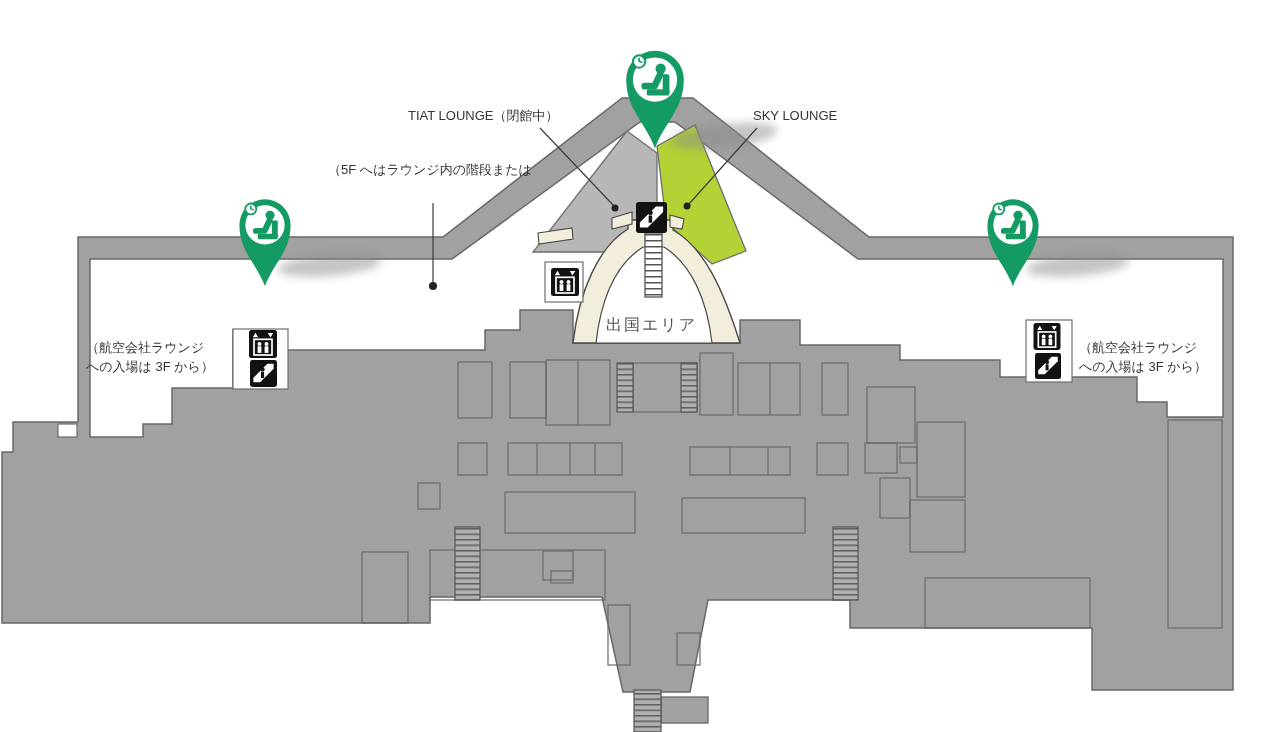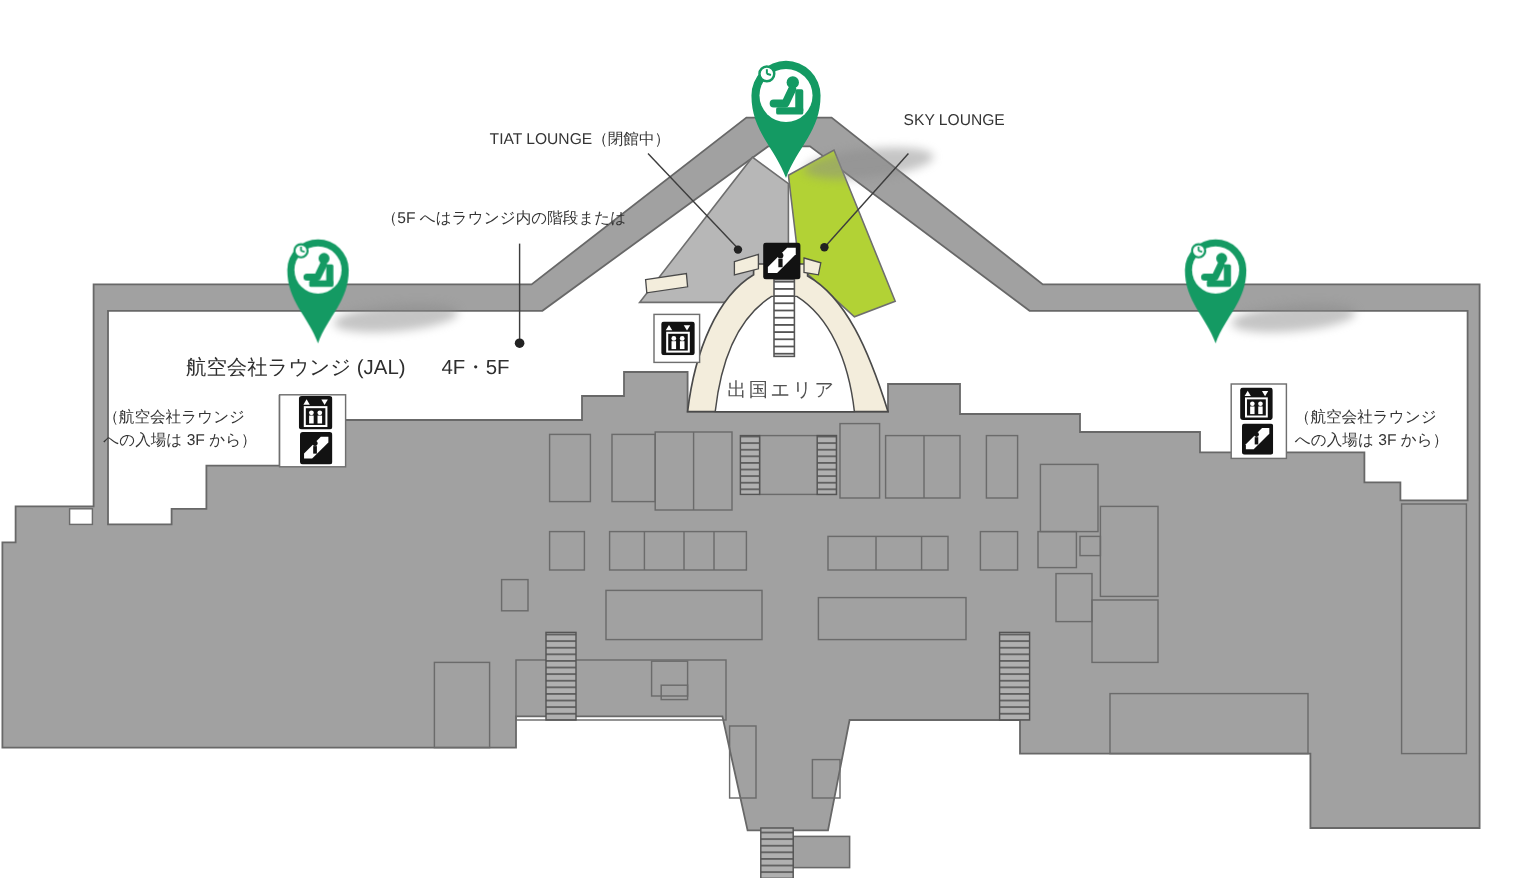--- a/index.html
+++ b/index.html
@@ -175,29 +175,26 @@
       <use href="#pin-symbol"></use>
     </svg>
   <svg class="pin" style="left:233px;top:193px;" width="64" height="95" viewBox="0 0 70 102">
       <use href="#pin-symbol"></use>
     </svg>
   <svg class="pin" style="left:981px;top:193px;" width="64" height="95" viewBox="0 0 70 102">
       <use href="#pin-symbol"></use>
     </svg>
 
   <div class="lbl lbl-small" style="left:408px;top:106px;text-align:right;">TIAT LOUNGE（閉館中）</div>
-  <div class="lbl lbl-small" style="left:753px;top:90px;">SKY LOUNGE</div>
-
-  <div class="lbl lbl-small lbl-center" style="left:295px;top:160px;width:250px;margin-top:12px;">
+  <div class="lbl lbl-small" style="left:753px;top:106px;">SKY LOUNGE</div>
+
+  <div class="lbl lbl-small lbl-center" style="left:305px;top:160px;width:250px;">
     <div>（5F へはラウンジ内の階段または</div>
   </div>
 
-  <div class="lbl lbl-lounge" style="left:155px;top:295px;">
-    <span>航空会社ラウンジ (JAL)</span><span class="lbl-floors">4F・5F</span>
-  </div>
 
   <div class="lbl lbl-small" style="left:86px;top:338px;">
     <div>（航空会社ラウンジ</div>
     <div>への入場は 3F から）</div>
   </div>
   <div class="lbl lbl-small" style="left:1079px;top:338px;">
     <div>（航空会社ラウンジ</div>
     <div>への入場は 3F から）</div>
   </div>
 

